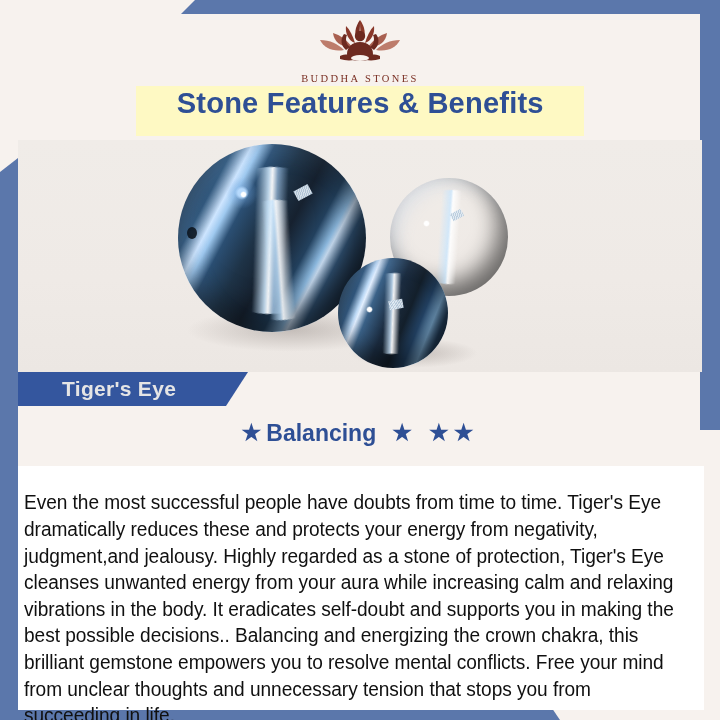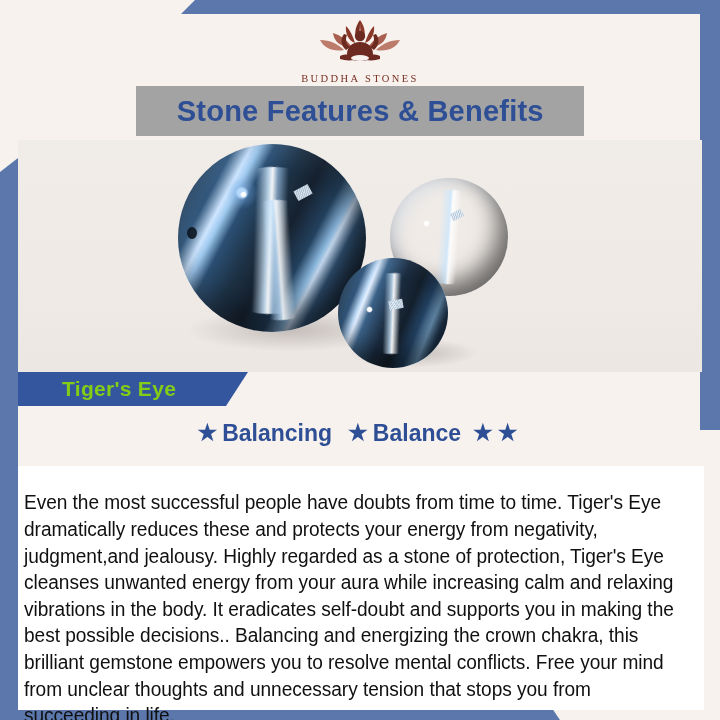--- a/index.html
+++ b/index.html
@@ -47,22 +47,22 @@
   .logo-word{
     margin-top:1px;
     font-family:"Liberation Serif", serif;
     font-size:10.5px;letter-spacing:2.4px;
     color:#7a2f23;font-weight:400;
   }
 
   
   .title-band{
     position:absolute;top:86px;left:136px;width:448px;height:50px;
-    background:#a3a3a3;
-    display:flex;align-items:center;justify-content:center;
+    background:#fef9c3;
+    display:flex;align-items:flex-start;justify-content:center;
   }
   .title-text{
     font-family:"Liberation Sans Narrow","Liberation Sans",sans-serif;
     font-weight:700;font-size:30px;color:#2e4f95;
     letter-spacing:.2px;white-space:nowrap;
     transform:scaleX(.97);
   }
 
   
   .photo{
@@ -155,21 +155,21 @@
   }
 
   
   .name-banner{
     position:absolute;left:18px;top:372px;width:230px;height:34px;
     background:#34569e;
     clip-path:polygon(0 0, 230px 0, 208px 34px, 0 34px);
     display:flex;align-items:center;
   }
   .name-text{
-    margin-left:44px;color:#84cc16;font-weight:700;font-size:21px;
+    margin-left:44px;color:#e5e5e5;font-weight:700;font-size:21px;
     font-family:"Liberation Sans",sans-serif;letter-spacing:.3px;
   }
 
   
   .benefits{
     position:absolute;left:18px;top:412px;width:684px;height:42px;
     display:flex;align-items:center;justify-content:center;
   }
   .benefit{
     display:flex;align-items:center;
@@ -265,21 +265,20 @@
     <span class="name-text">Tiger's Eye</span>
   </div>
 
   <div class="benefits">
     <span class="benefit b-gap-1">
       <span class="star">★</span>
       <span>Balancing</span>
     </span>
     <span class="benefit b-gap-2">
       <span class="star">★</span>
-      <span>Balance</span>
     </span>
     <span class="benefit b-gap-3">
       <span class="star">★</span>
     </span>
     <span class="benefit">
       <span class="star">★</span>
     </span>
   </div>
 
   <div class="body-panel">

